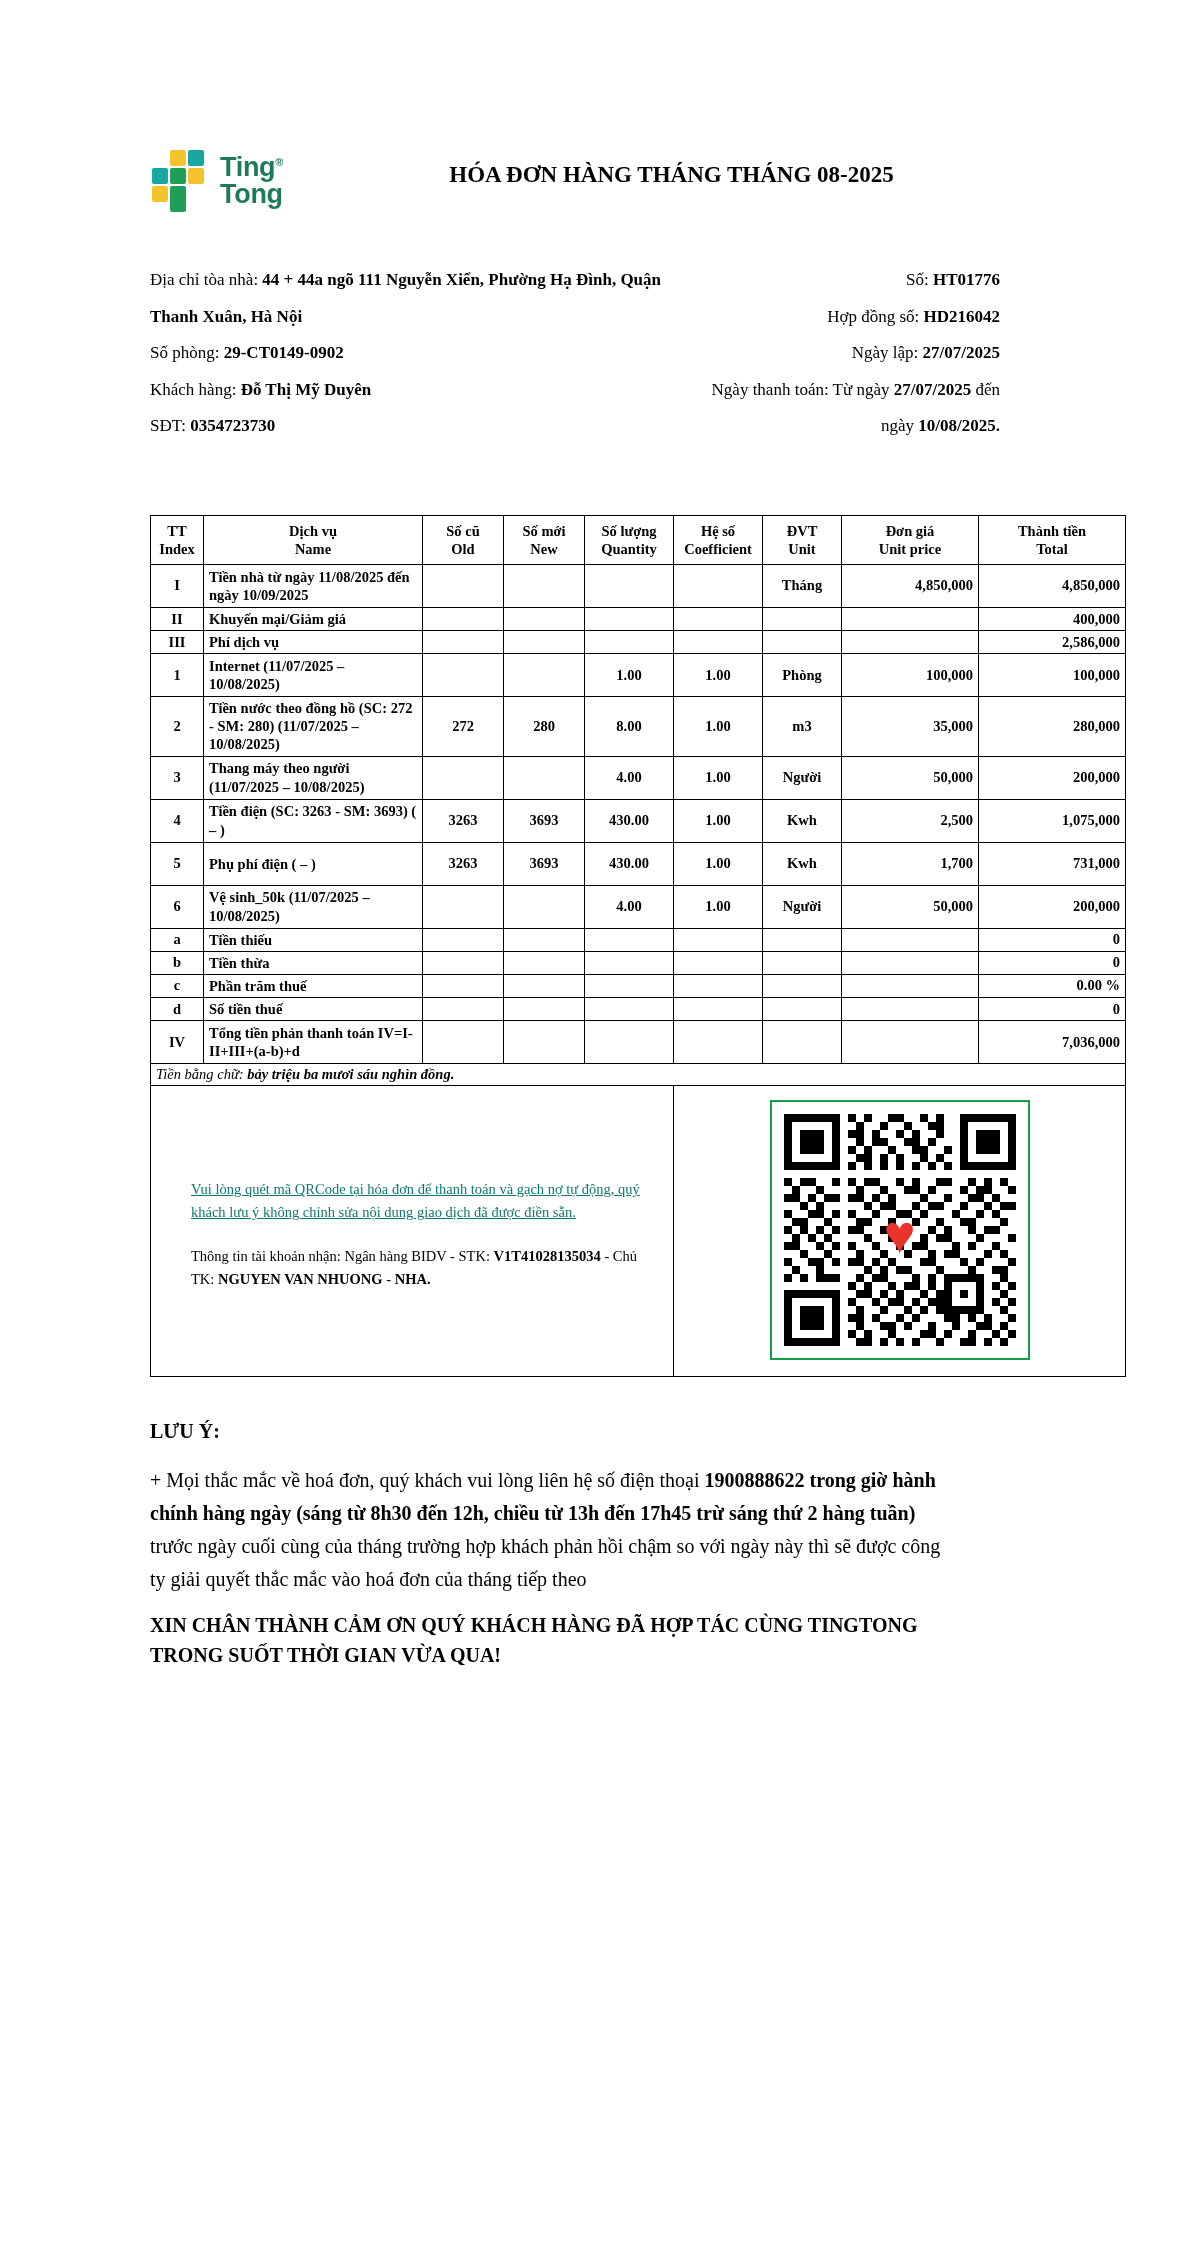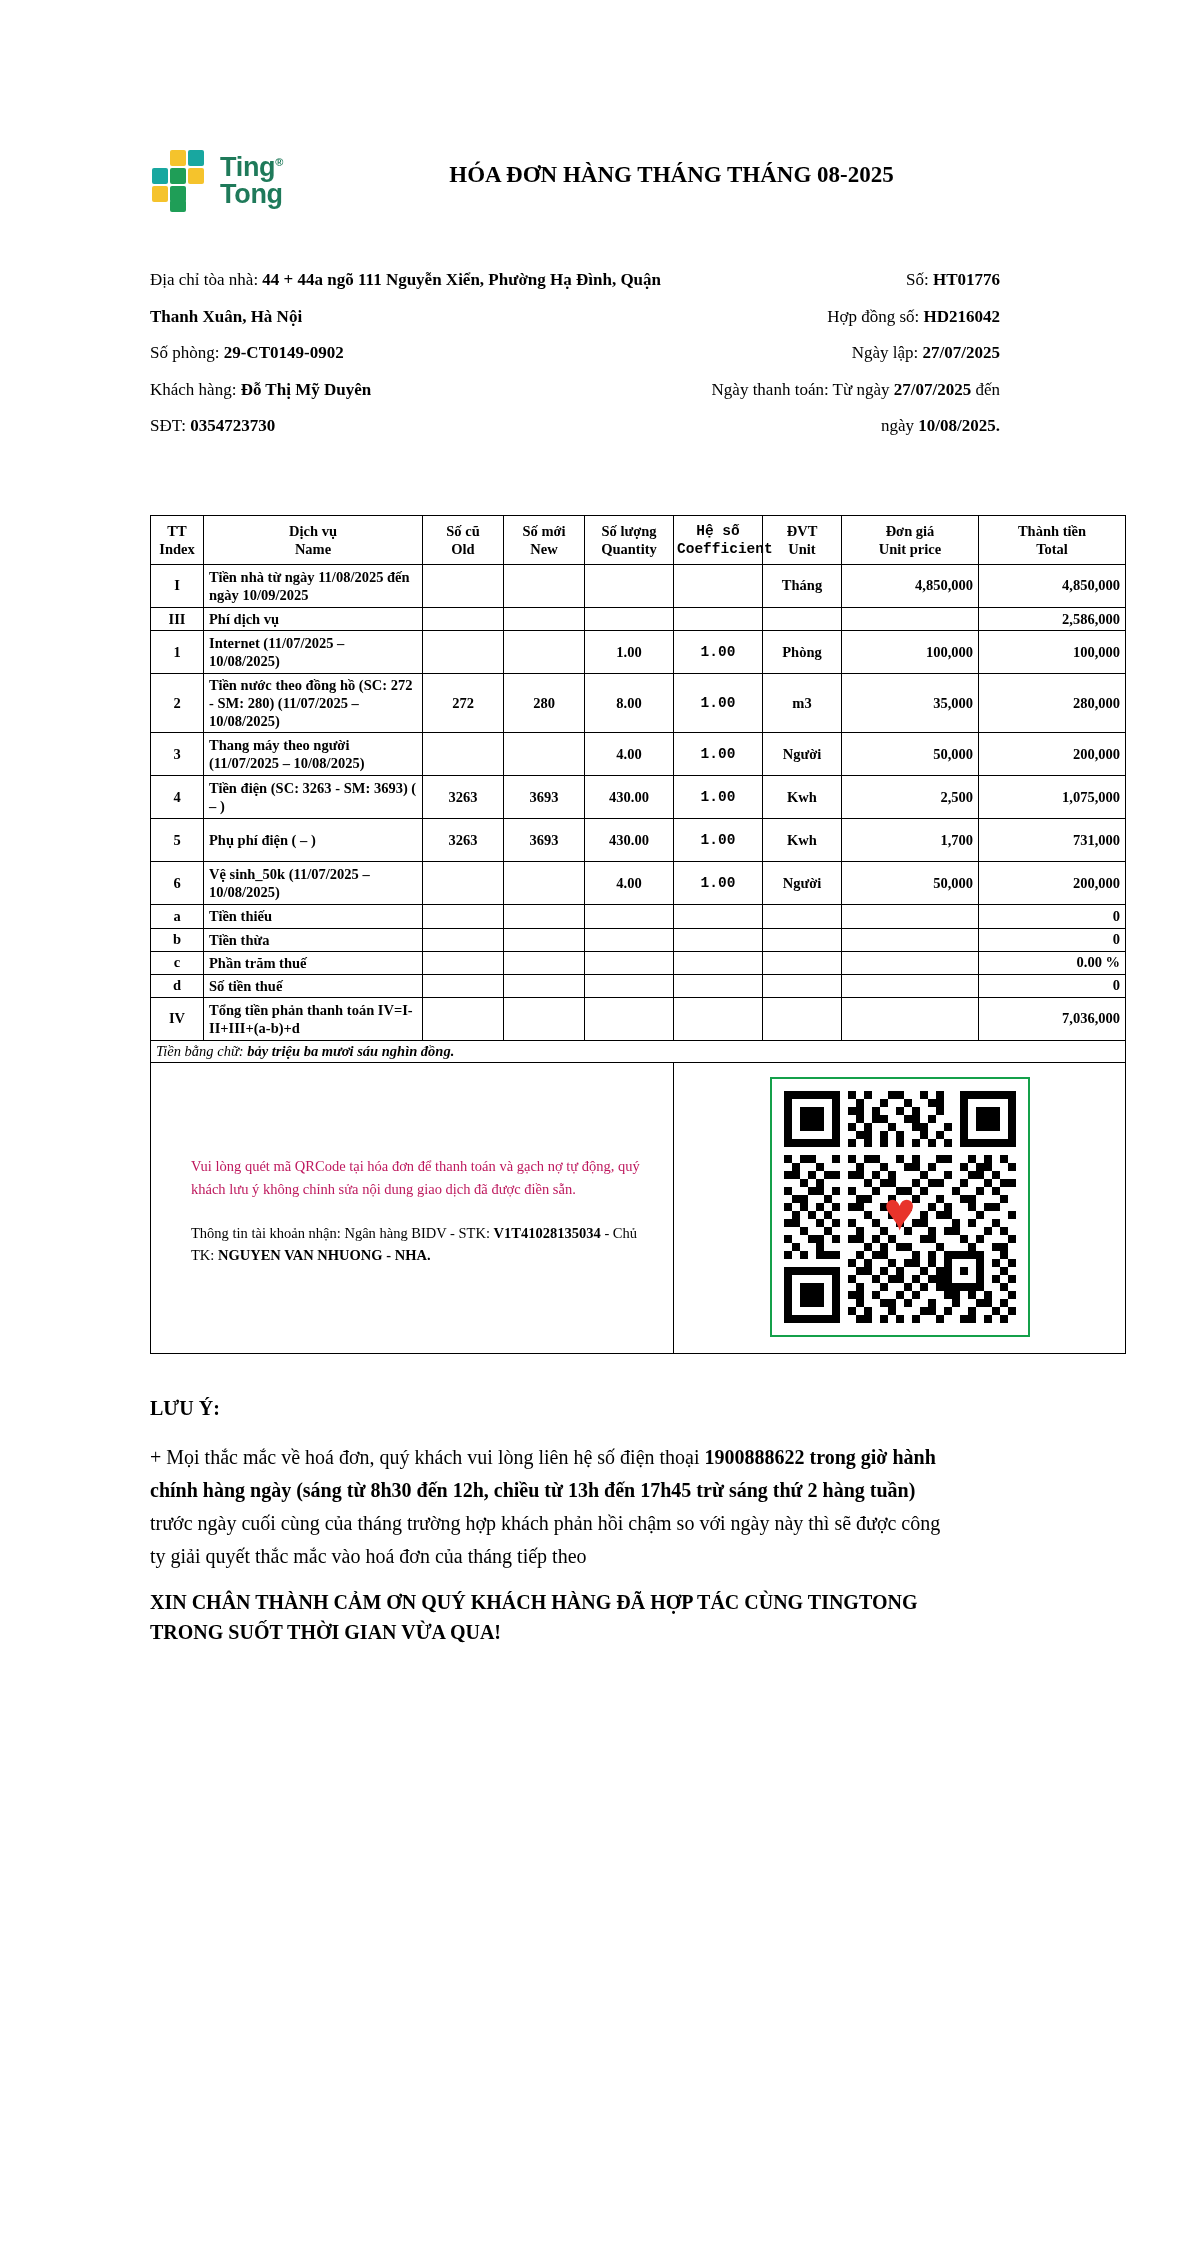--- a/index.html
+++ b/index.html
@@ -115,21 +115,21 @@
     font-weight: bold;
     line-height: 1.25;
     padding: 6px 3px;
     font-size: 14.5px;
   }
   .c-idx { width: 46px; text-align: center; font-weight: bold; }
   .c-name { width: 212px; }
   .c-old { width: 74px; text-align: center; font-weight: bold;}
   .c-new { width: 74px; text-align: center; font-weight: bold;}
   .c-qty { width: 82px; text-align: center; font-weight: bold;}
-  .c-coef { width: 82px; text-align: center; font-weight: bold; font-family: Liberation Mono, monospace;}
+  .c-coef { width: 82px; text-align: center; font-weight: bold;}
   .c-unit { width: 72px; text-align: center; font-weight: bold;}
   .c-price { width: 130px; text-align: right; font-weight: bold; padding-right: 12px;}
   .c-total { width: 140px; text-align: right; font-weight: bold; padding-right: 10px;}
   td.c-name { font-weight: bold; line-height: 1.25; font-size: 14px; margin-left: 36px; }
   .row-tall td { height: 38px; }
   .words-row td {
     text-align: left;
     font-style: italic;
     font-size: 15px;
     padding: 6px 10px 6px 52px;
@@ -140,22 +140,23 @@
   
   .qr-block { }
   .qr-block td { padding: 0; }
   .note-cell {
     vertical-align: top;
     padding: 26px 16px 20px 40px !important;
     font-size: 15.5px;
     line-height: 1.55;
   }
   .note-red {
-    color: #be185d;
+    color: #0f766e;
     margin-bottom: 22px;
+    text-decoration: underline;
   }
   .note-bank { color: #000; }
   .qr-cell {
     text-align: center;
     vertical-align: middle;
     padding: 14px 0 16px 0 !important;
   }
   .qr-outer {
     display: inline-block;
     border: 2px solid #14a04a;
@@ -304,20 +305,31 @@
         <tr class="row-tall">
           <td class="c-idx">I</td>
           <td class="c-name">Tiền nhà từ ngày 11/08/2025 đến ngày 10/09/2025</td>
           <td class="c-old"></td>
           <td class="c-new"></td>
           <td class="c-qty"></td>
           <td class="c-coef"></td>
           <td class="c-unit">Tháng</td>
           <td class="c-price">4,850,000</td>
           <td class="c-total">4,850,000</td>
+        </tr>
+        <tr>
+          <td class="c-idx">II</td>
+          <td class="c-name">Khuyến mại/Giảm giá</td>
+          <td class="c-old"></td>
+          <td class="c-new"></td>
+          <td class="c-qty"></td>
+          <td class="c-coef"></td>
+          <td class="c-unit"></td>
+          <td class="c-price"></td>
+          <td class="c-total">400,000</td>
         </tr>
         <tr>
           <td class="c-idx">III</td>
           <td class="c-name">Phí dịch vụ</td>
           <td class="c-old"></td>
           <td class="c-new"></td>
           <td class="c-qty"></td>
           <td class="c-coef"></td>
           <td class="c-unit"></td>
           <td class="c-price"></td>

